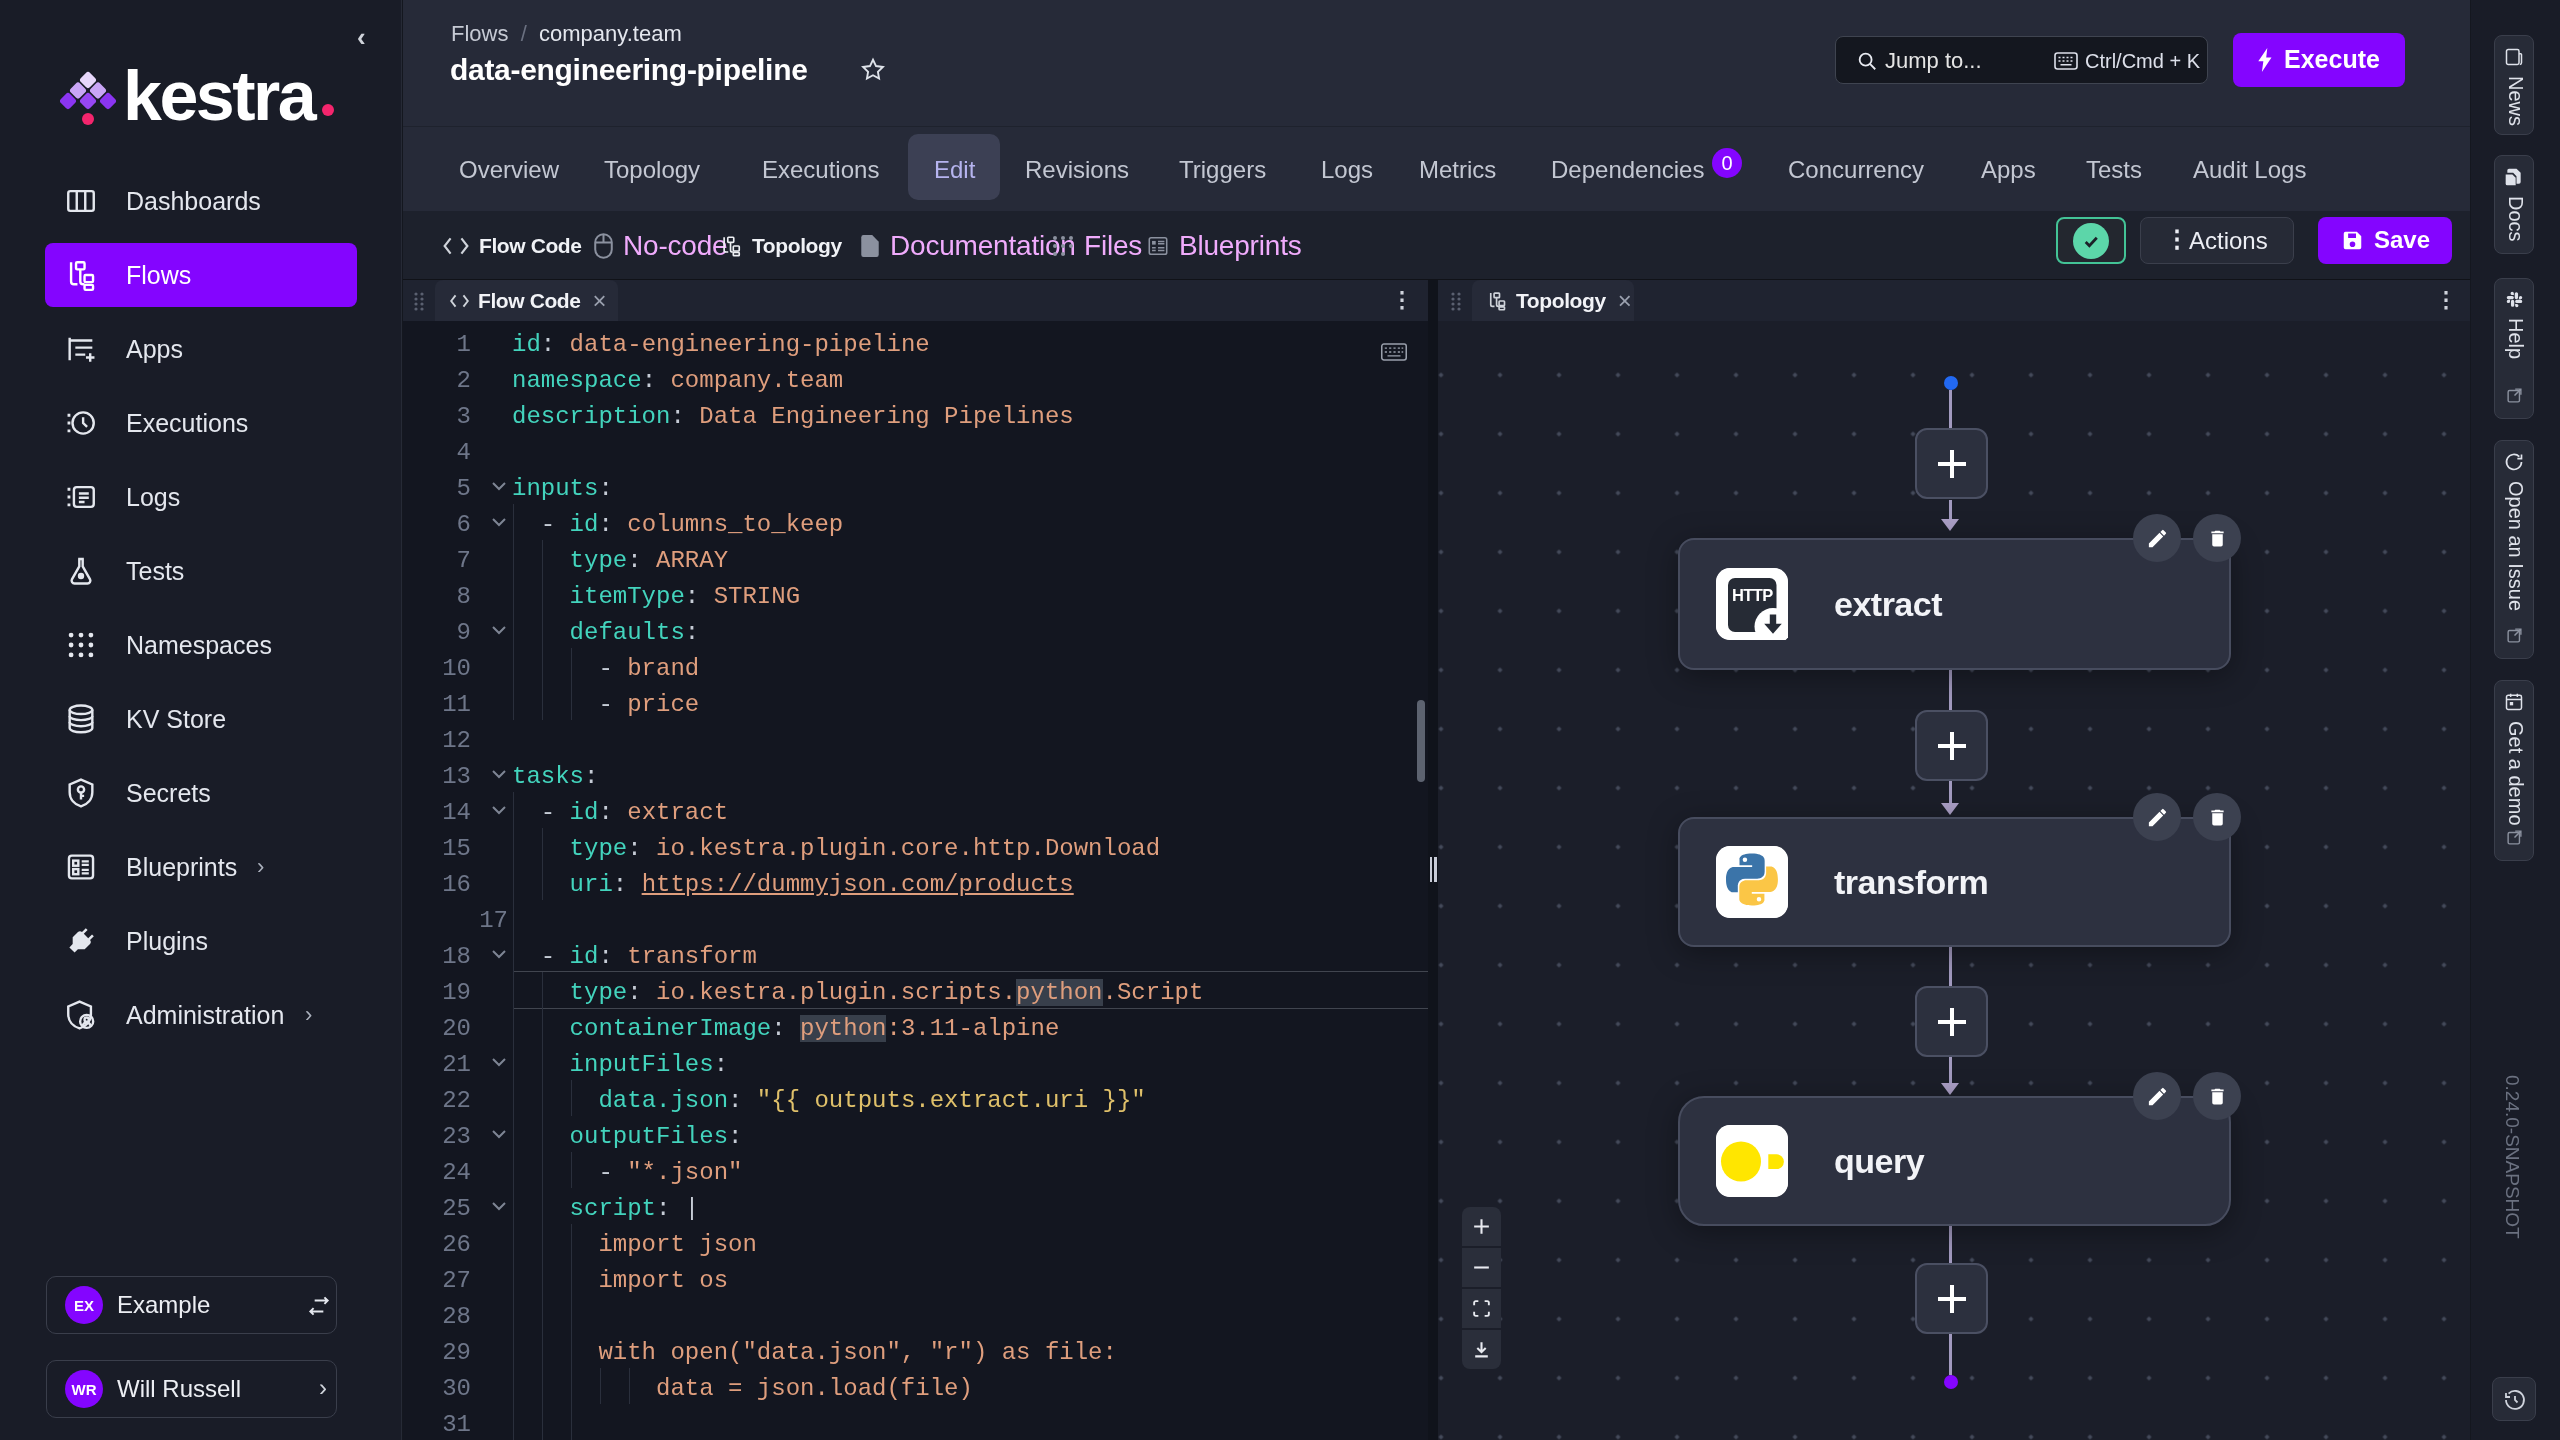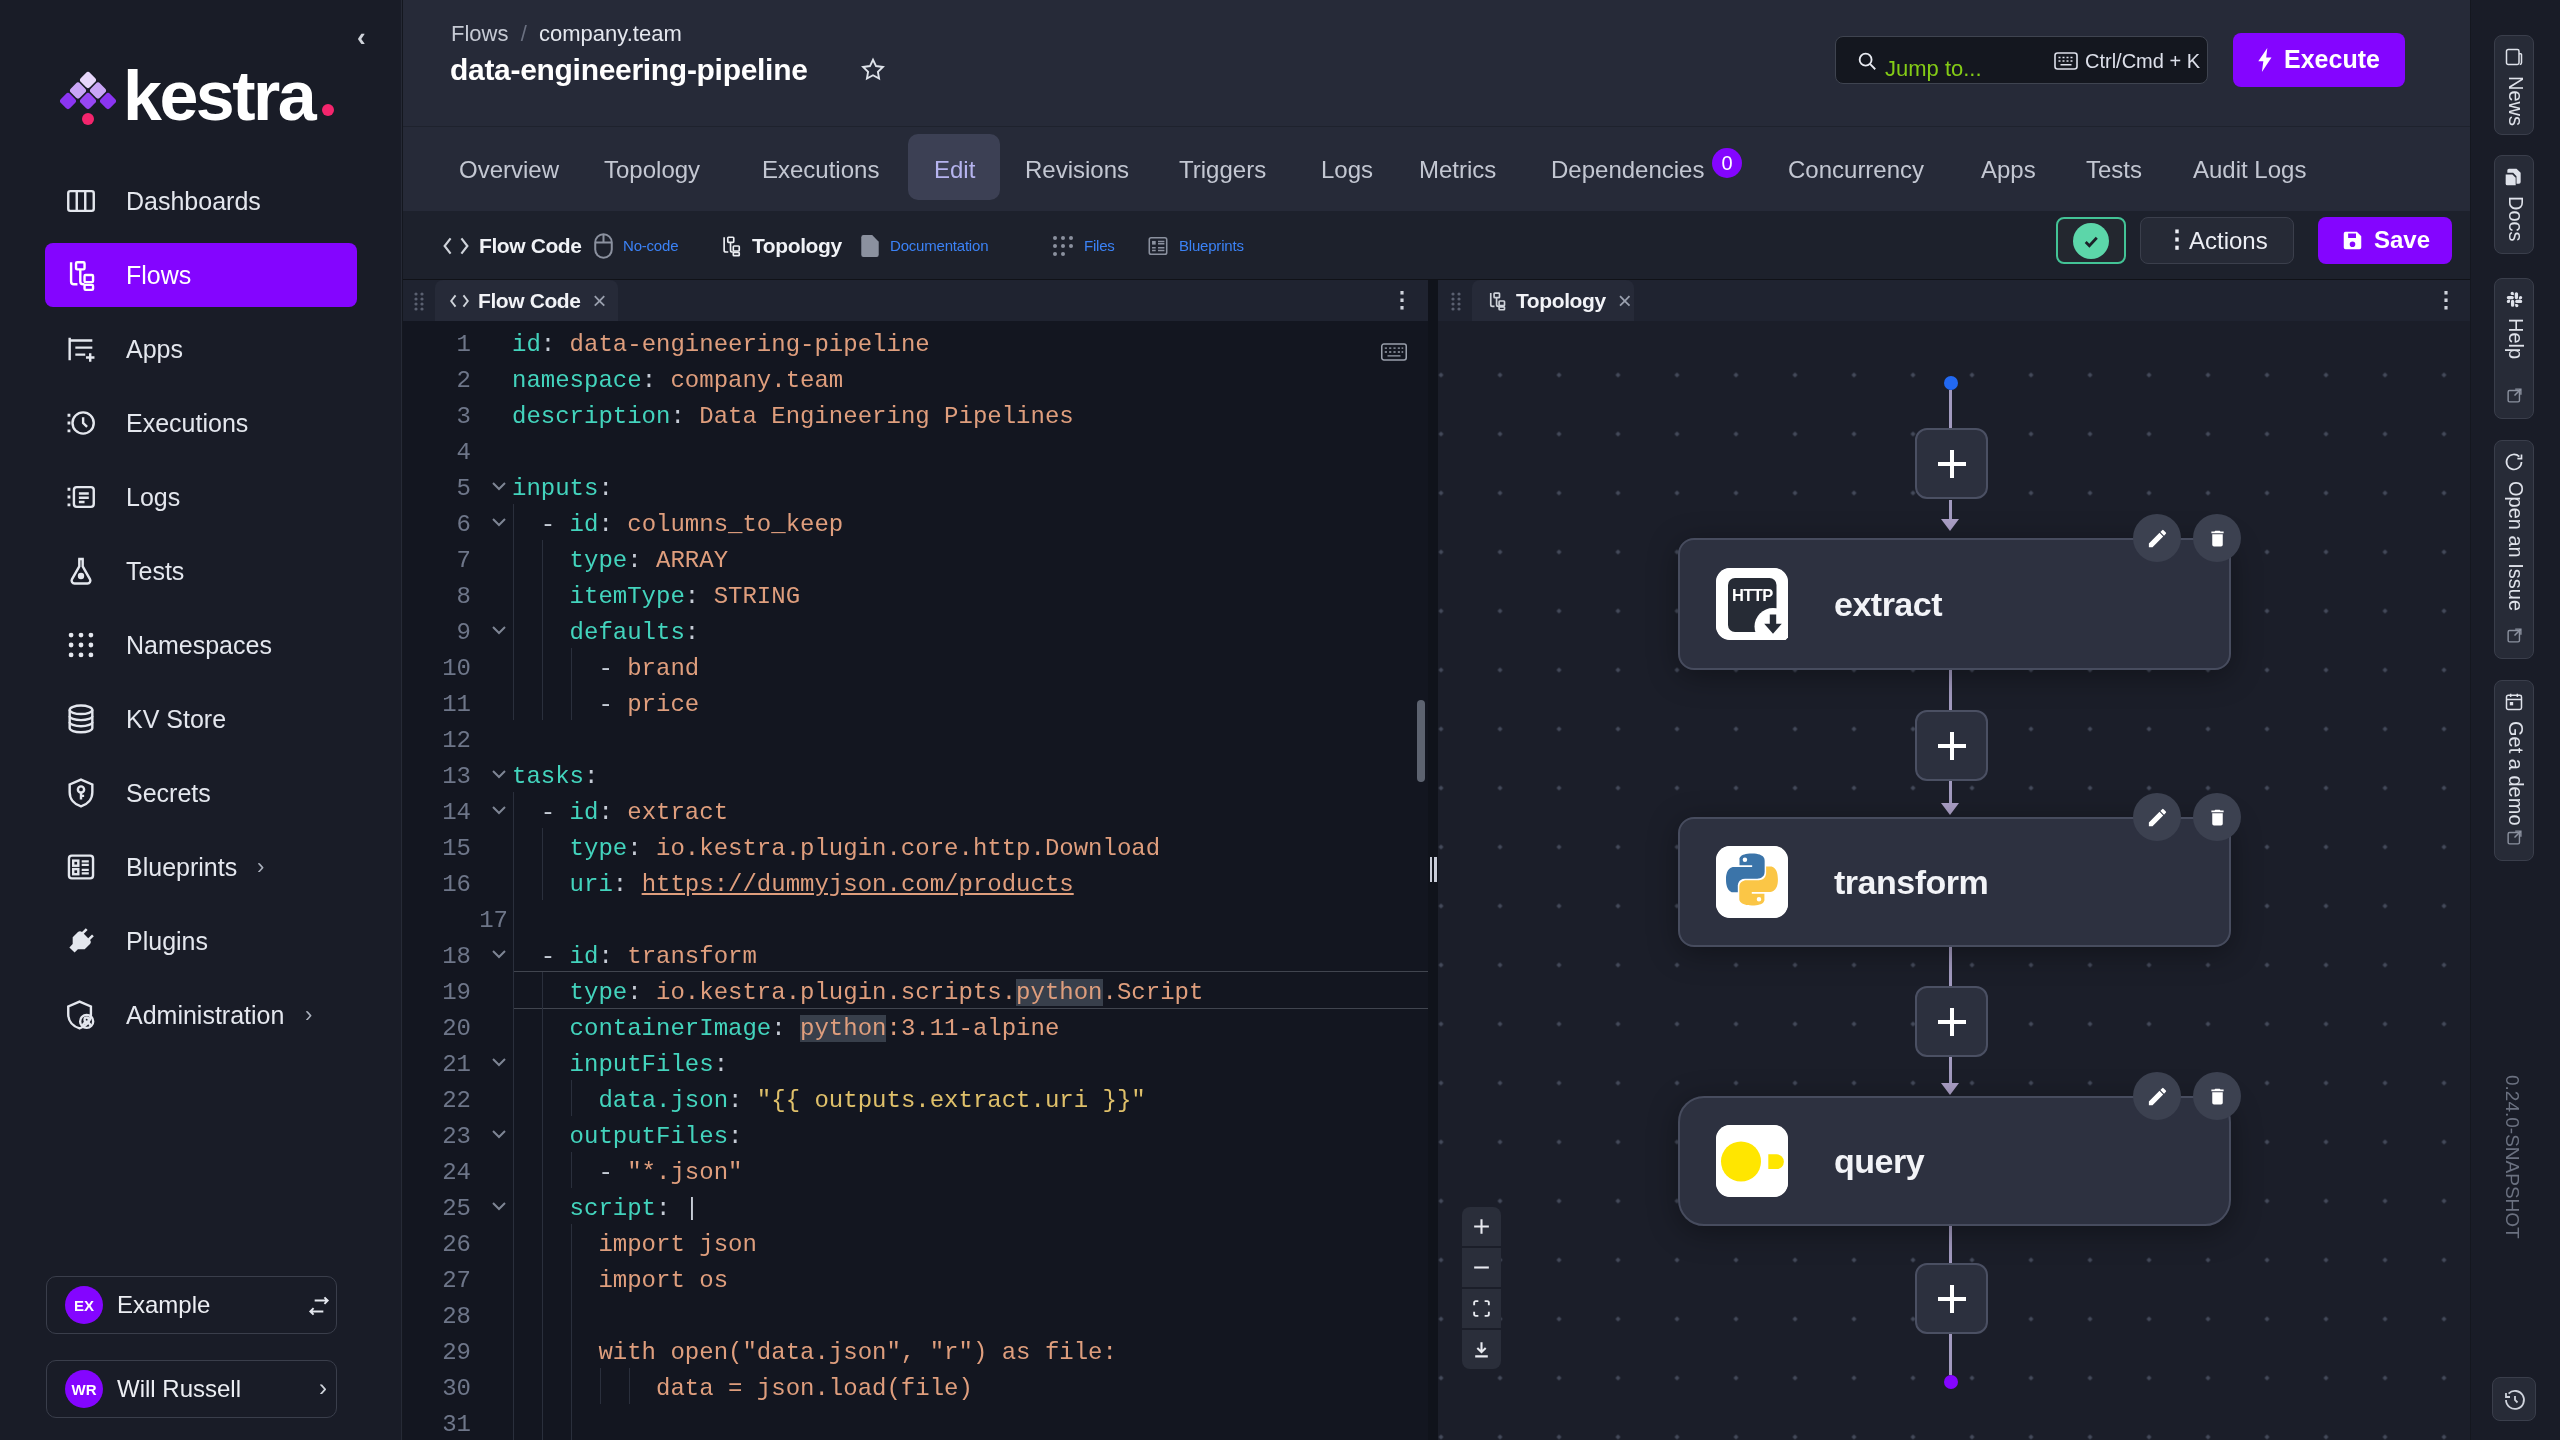--- a/index.html
+++ b/index.html
@@ -14,21 +14,21 @@
 .mitem .chev { position:absolute; top:50%; transform:translateY(-50%); color:#aab0bc; font-size:22px; }
 #flowspill { position:absolute; left:45px; top:243px; width:312px; height:64px; background:#8405ff; border-radius:8px; }
 .userbox { position:absolute; left:46px; width:291px; height:58px; border:1px solid #3a3e4b; border-radius:10px; }
 .avatar { position:absolute; left:18px; top:50%; transform:translateY(-50%); width:38px; height:38px; border-radius:50%; background:#8405ff; color:#fff; font-size:15px; font-weight:700; display:flex; align-items:center; justify-content:center; }
 
 #main { position:absolute; left:403px; top:0; width:2067px; height:1440px; }
 #tophdr { position:absolute; left:0; top:0; width:2067px; height:126px; background:#262a38; }
 #tabsrow { position:absolute; left:0; top:126px; width:2067px; height:85px; background:#262a38; border-top:1px solid #1e222d; }
 #subtool { position:absolute; left:0; top:211px; width:2067px; height:69px; background:#1d212c; border-bottom:1px solid #101218; }
 .tab { position:absolute; top:0; height:85px; line-height:85px; color:#c3c7d2; font-size:24px; }
-.stitem { position:absolute; top:0; height:69px; display:flex; align-items:center; gap:10px; color:#3b82f6; font-size:15px; letter-spacing:-0.2px; }
+.stitem { position:absolute; top:0; height:69px; display:flex; align-items:center; gap:10px; color:#f0abfc; font-size:28px; letter-spacing:-0.2px; }
 .stitem.on { color:#f0f2f6; font-weight:700; font-size:21px; letter-spacing:-0.4px; }
 
 #workspace { position:absolute; left:0; top:280px; width:2067px; height:1160px; background:#10131b; }
 #edpanel { position:absolute; left:0; top:0; width:1025px; height:1160px; }
 #edbar { position:absolute; left:0; top:0; width:1025px; height:41px; background:#1f2330; }
 #editor { position:absolute; left:0; top:41px; width:1025px; height:1119px; background:#131620; }
 #topopanel { position:absolute; left:1035px; top:0; width:1032px; height:1160px; }
 #topobar { position:absolute; left:0; top:0; width:1032px; height:41px; background:#1f2330; }
 #canvas { position:absolute; left:0; top:41px; width:1032px; height:1119px; background:#1b1e29;
   background-image:radial-gradient(circle, #434959 1.9px, rgba(0,0,0,0) 2.3px); background-size:59px 59px; background-position:-26.5px 24.5px; }
@@ -64,21 +64,21 @@
     <div class="abs" style="left:47px;top:53px;font-size:30px;font-weight:700;color:#ffffff;letter-spacing:-0.3px;">data-engineering-pipeline</div>
     <svg class="abs" style="left:456px;top:56px;" width="28" height="28" viewBox="0 0 24 24" fill="none" stroke="#dfe3ea" stroke-width="1.6">
           <path d="M12 3.2l2.6 5.4 5.9.8-4.3 4.1 1 5.8-5.2-2.8-5.2 2.8 1-5.8L3.5 9.4l5.9-.8z"></path>
         </svg>
 
     <div class="abs" style="left:1432px;top:36px;width:373px;height:48px;background:#14171f;border:1px solid #3f4450;border-radius:8px;">
       <svg class="abs" style="left:20px;top:13px;" width="22" height="22" viewBox="0 0 24 24" fill="none" stroke="#e9ebf2" stroke-width="2">
             <circle cx="10.5" cy="10.5" r="6.5"></circle>
             <path d="M15.5 15.5L21 21"></path>
           </svg>
-      <div class="abs" style="left:49px;top:11px;font-size:22px;color:#84cc16;margin-top:8px;">Jump to...</div>
+      <div class="abs" style="left:49px;top:11px;font-size:22px;color:#e5e5e5;">Jump to...</div>
       <svg class="abs" style="left:218px;top:13px;" width="24" height="22" viewBox="0 0 24 20" fill="none" stroke="#dde0ea" stroke-width="1.6">
             <rect x="1" y="2" width="22" height="16" rx="2.5"></rect>
             <path d="M4.5 6.5h2M8.5 6.5h2M12.5 6.5h2M16.5 6.5h2M4.5 10h2M8.5 10h2M12.5 10h2M16.5 10h2M6.5 13.8h11" stroke-width="1.4"></path>
           </svg>
       <div class="abs" style="left:249px;top:13px;font-size:20px;color:#dde0ea;">Ctrl/Cmd + K</div>
     </div>
 
     <div class="abs" style="left:1830px;top:33px;width:172px;height:54px;background:#8405ff;border-radius:8px;">
       <svg class="abs" style="left:25px;top:15px;" width="15" height="24" viewBox="0 0 12 20" fill="#fff">
             <path d="M7.5 0L0 11h4.2L3 20l8-12H6.6z"></path>

